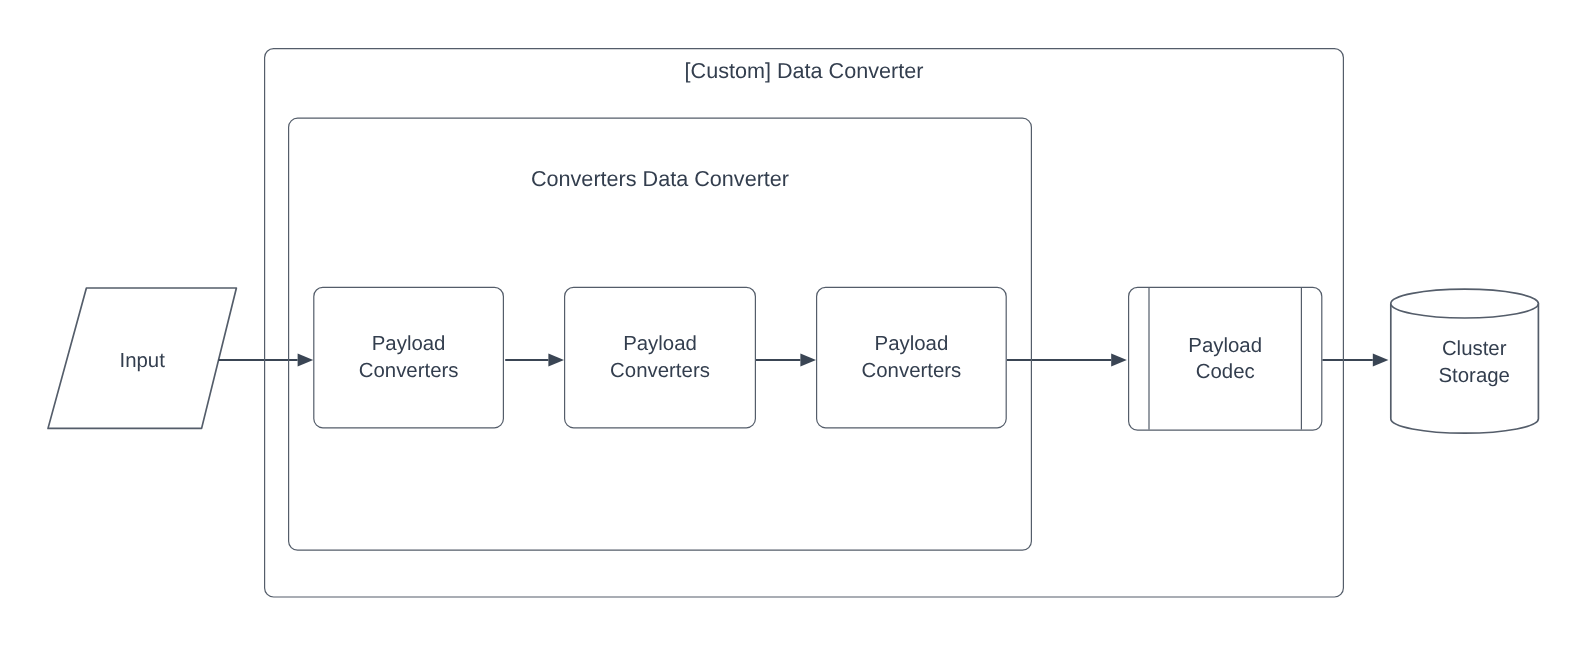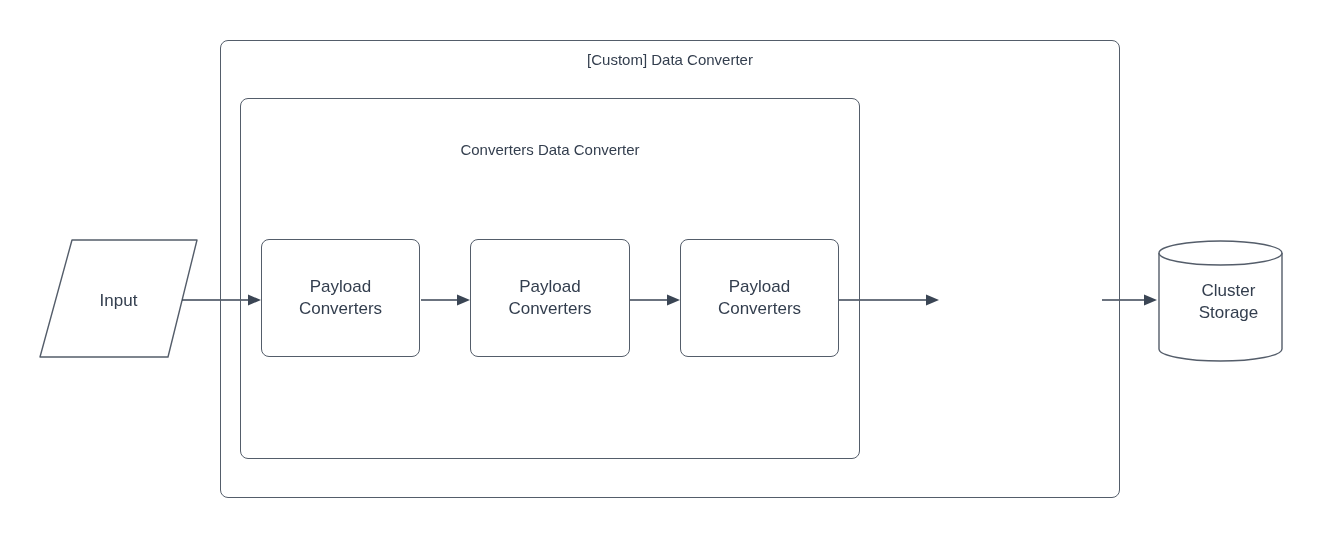--- a/index.html
+++ b/index.html
@@ -35,21 +35,21 @@
   }
   .node-box {
     background: #ffffff;
     display: flex;
     align-items: center;
     justify-content: center;
   }
   .box-title {
     position: absolute;
     text-align: center;
-    font-size: 15px;
+    font-size: 18px;
     line-height: 21px;
     color: #333e4e;
     white-space: nowrap;
   }
   .node-label {
     font-size: 17px;
     line-height: 22px;
     text-align: center;
     color: #333e4e;
   }
@@ -126,20 +126,24 @@
   </div>
 
   <div class="shape-box node-box" style="left:470px; top:239px; width:160px; height:118px;">
     <div class="node-label label-narrow">Payload Converters</div>
   </div>
 
   <div class="shape-box node-box" style="left:680px; top:239px; width:159px; height:118px;">
     <div class="node-label label-narrow">Payload Converters</div>
   </div>
 
+  <div class="shape-box node-box" style="left:940px; top:239px; width:162px; height:120px;">
+    <div class="codec-inner"></div>
+    <div class="node-label" style="max-width:100px;">Payload Codec</div>
+  </div>
 
   <div class="overlay-label" style="left:40px; top:240px; width:157px; height:121px;">
     <div class="node-label">Input</div>
   </div>
 
   <div class="overlay-label" style="left:1159px; top:252px; width:139px; height:100px;">
     <div class="node-label" style="max-width:98px;">Cluster Storage</div>
   </div>
 
 </div>

